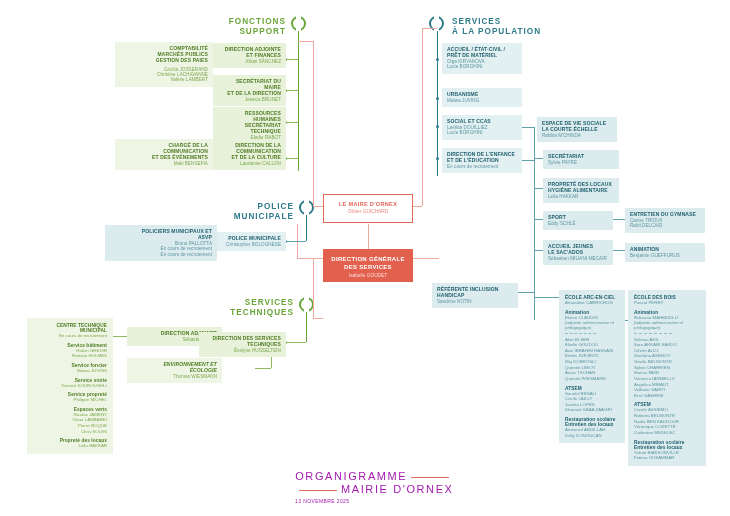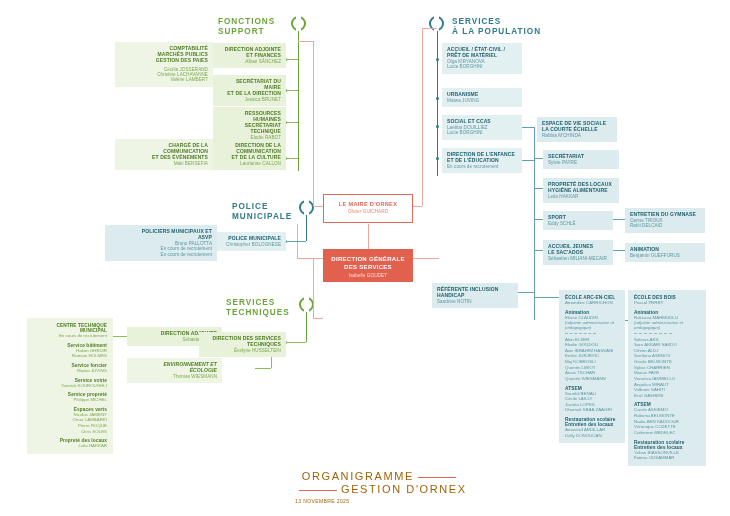--- a/index.html
+++ b/index.html
@@ -73,21 +73,21 @@
   .sec-head {
     position: absolute;
     font-weight: bold;
     font-size: 8.2px;
     letter-spacing: 1.0px;
     text-transform: uppercase;
     line-height: 1.25;
   }
   .sec-head.green { color: #6aa539; }
   .sec-head.teal  { color: #2e7b8a; }
-  .sec-head.right { }
+  .sec-head.right { text-align: right; }
 
   
   .ring {
     position: absolute;
     width: 15px; height: 15px;
     border-radius: 50%;
     border: 2.6px solid #6aa539;
   }
   .ring.teal { border-color: #2e7b8a; }
   .ring .notch {
@@ -129,21 +129,21 @@
   .roster .dashes {
     display: block; border-top: 1px dashed currentColor;
     opacity: .55; margin: 2.5px 0 2.5px 0; width: 58%;
   }
   .r-right  { text-align: right; }
 
   
   #footer {
     position: absolute;
     left: 295px; top: 470px;
-    color: #a16207;
+    color: #a21caf;
     text-align: center;
   }
   #footer .l1, #footer .l2 {
     font-size: 11px; letter-spacing: 1.6px; white-space: nowrap;
   }
   #footer .l2 { margin-top: 1px; }
   #footer .date {
     font-size: 5px; letter-spacing: .4px; margin-top: 3px; text-align: left;
   }
   .rule { display: inline-block; width: 38px; height: 1px;
@@ -504,18 +504,18 @@
     <span class="grp-ttl t-ttl">Entretien des locaux</span>
     <span class="p t-nm">Yohan BIASSONVILLE</span>
     <span class="p t-nm">Fatima OUSAMMAR</span>
   </div>
 
   <div id="footer">
     <div class="l1">
       <span>ORGANIGRAMME</span><span class="rule"></span>
     </div>
     <div class="l2">
-      <span class="rule"></span><span>GESTION D'ORNEX</span>
+      <span class="rule"></span><span>MAIRIE D'ORNEX</span>
     </div>
     <div class="date">13 NOVEMBRE 2025</div>
   </div>
 
 </div>
 
 </body></html>

